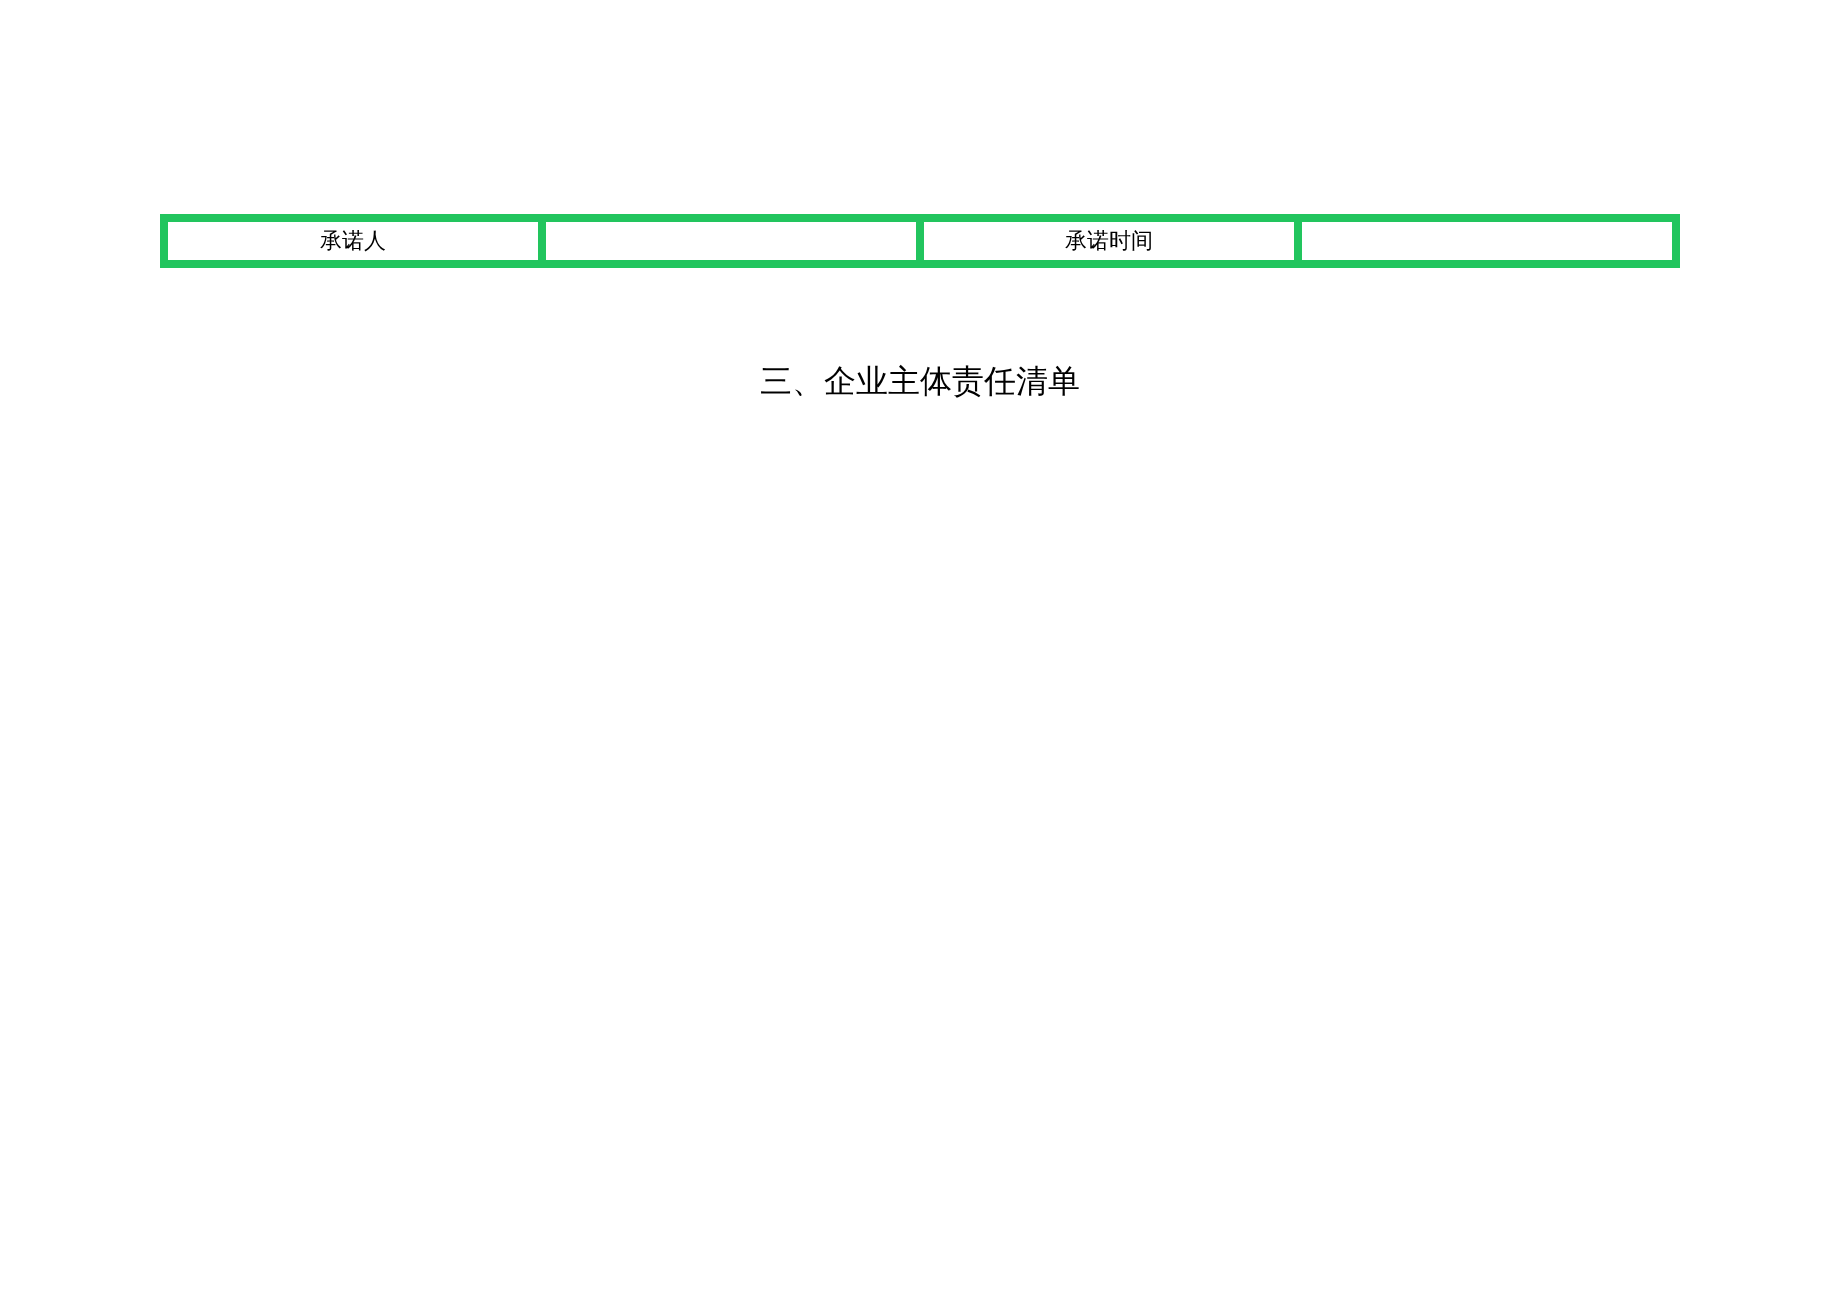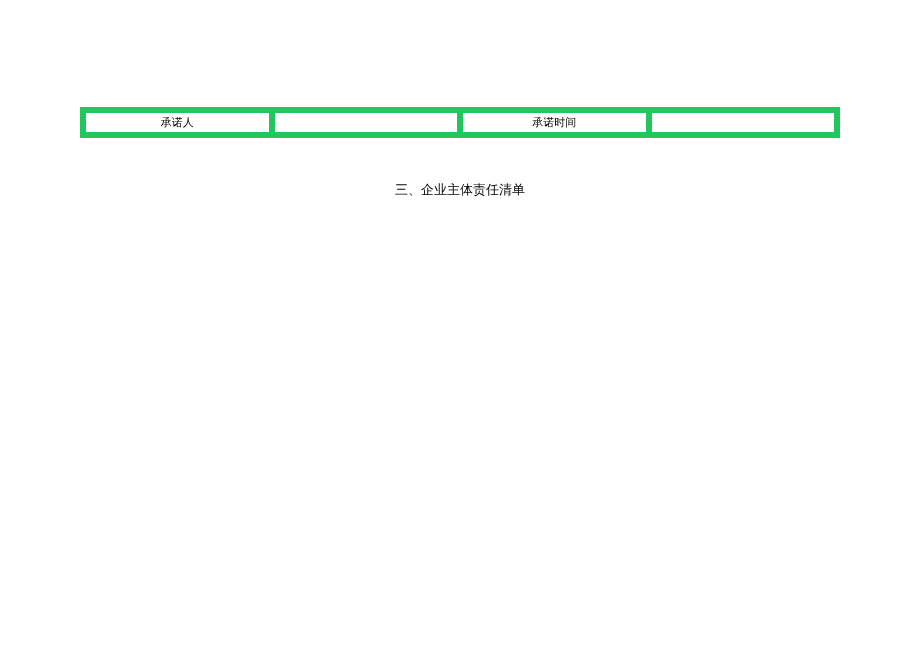--- a/index.html
+++ b/index.html
@@ -19,34 +19,34 @@
       top: 107px;
       left: 80px;
       width: 760px;
     }
     table {
       border-collapse: collapse;
       width: 100%;
       table-layout: fixed;
     }
     td {
-      border: 6px solid #22c55e;
+      border: 4px solid #22c55e;
       height: 22px;
       text-align: center;
       vertical-align: middle;
       font-size: 11px;
       padding: 2px 4px;
     }
     .section-title {
       position: absolute;
       top: 181px;
       left: 0;
       width: 100%;
       text-align: center;
-      font-size: 13px;
+      font-size: 16px;
     }
   </style>
 </head>
 <body>
 
 <div class="table-container">
   <table>
     <tbody>
         <tr>
       <td>承诺人</td>

